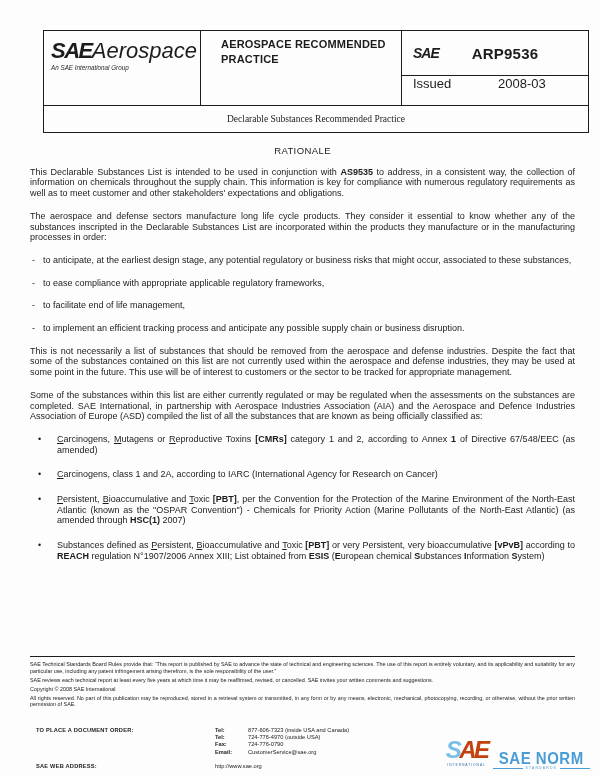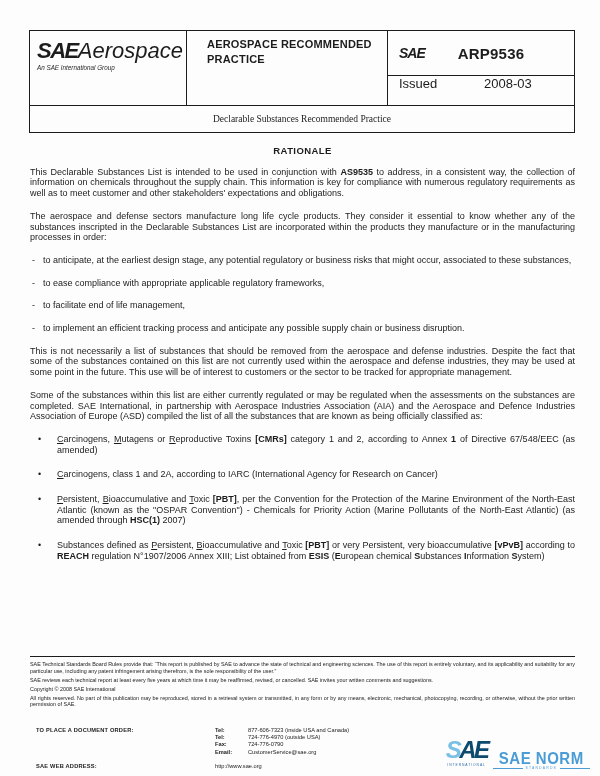--- a/index.html
+++ b/index.html
@@ -3,38 +3,38 @@
 <meta charset="utf-8">
 <style>
   html,body{margin:0;padding:0;}
   body{background:#e8e8e8;}
   .page{
     position:relative;width:600px;height:776px;background:#fdfdfd;
     color:#1c1c1c;font-family:"Liberation Sans",sans-serif;overflow:hidden;
     margin:0 auto;
   }
   
-  .header-box{position:absolute;left:29px;top:30px;width:546px;border:1.6px solid #1c1c1c;box-sizing:border-box;background:#fdfdfd;}
+  .header-box{position:absolute;left:43px;top:30px;width:546px;border:1.6px solid #1c1c1c;box-sizing:border-box;background:#fdfdfd;}
   .h-row1{display:flex;height:74px;}
   .cell-logo{width:157px;border-right:1.6px solid #1c1c1c;box-sizing:border-box;padding:9px 2px 0 7px;}
   .logo-line{font-size:22px;white-space:nowrap;line-height:1;}
   .logo-sae{font-weight:900;font-style:italic;letter-spacing:-1.5px;}
   .logo-brand{font-style:italic;font-weight:400;}
   .logo-tagline{font-size:6.3px;font-style:italic;margin-top:2px;color:#2a2a2a;}
   .cell-title{flex:1;border-right:1.6px solid #1c1c1c;box-sizing:border-box;padding:6px 8px 0 20px;font-size:11px;font-weight:bold;line-height:1.35;letter-spacing:.2px;}
   .cell-ref{width:186px;display:flex;flex-direction:column;box-sizing:border-box;}
   .ref-top{height:44px;display:flex;align-items:center;padding-left:11px;}
   .ref-sae{font-weight:900;font-style:italic;font-size:14px;letter-spacing:-1px;}
   .ref-num{font-weight:bold;font-size:15px;margin-left:33px;letter-spacing:.2px;}
   .ref-bottom{border-top:1.6px solid #1c1c1c;flex:1;display:flex;align-items:flex-start;font-size:13px;padding-left:11px;position:relative;}
   .ref-date{position:absolute;left:96px;}
   .h-row2{border-top:1.6px solid #1c1c1c;height:26px;display:flex;align-items:center;justify-content:center;font-size:9.5px;font-family:Liberation Serif, serif;}
   
   .body-text{position:absolute;left:30px;top:146px;width:545px;font-size:9px;line-height:10.7px;text-align:justify;}
-  .rationale{text-align:center;margin:0 0 10px 0;font-size:9.5px;letter-spacing:.4px;font-weight:bold;}
+  .rationale{text-align:center;margin:0 0 10px 0;font-size:9.5px;letter-spacing:.4px;}
   .body-text p{margin:0 0 12px 0;}
   .dash-item{display:flex;margin:0 0 12px 2px;}
   .dash-marker{width:11px;flex:none;}
   .dash-body{flex:1;text-align:justify;}
   .bullet-item{display:flex;margin:0 0 14px 8px;}
   .bullet-marker{width:19px;flex:none;font-size:9px;}
   .bullet-body{flex:1;text-align:justify;}
   
   .footer-rule{position:absolute;left:30px;top:656px;width:545px;border-top:1.8px solid #1c1c1c;}
   .footer-text{position:absolute;left:30px;top:661px;width:545px;font-size:5.4px;line-height:6.5px;color:#222;}
@@ -44,21 +44,21 @@
   .order-row{display:flex;}
   .order-col1{width:179px;font-weight:bold;letter-spacing:.2px;}
   .order-col2{width:33px;font-weight:bold;}
   .order-col3{}
   .order-web{margin-top:7px;}
   
   .norm-logo{position:absolute;right:10px;bottom:6px;display:flex;align-items:flex-start;gap:5px;}
   .norm-sae-wrap{text-align:center;}
   .norm-sae{font-size:24px;font-weight:900;font-style:italic;letter-spacing:-2.5px;line-height:1;}
   .norm-sae .lt{color:#79bfe6;}
-  .norm-sae .dk{color:#0c4a6e;}
+  .norm-sae .dk{color:#c2410c;}
   .norm-intl{font-size:3.4px;letter-spacing:.9px;color:#2e6fae;margin-top:1px;}
   .norm-name-wrap{padding-top:3px;text-align:center;margin-top:8px;}
   .norm-name{font-size:15px;font-weight:bold;color:#4a9cd6;letter-spacing:.5px;line-height:1;transform:scaleY(1.15);transform-origin:top;}
   .norm-tagline{font-size:3.4px;color:#4a9cd6;letter-spacing:1.2px;margin-top:2px;display:flex;align-items:center;gap:3px;justify-content:center;}
   .norm-tagline::before,.norm-tagline::after{content:"";display:block;width:30px;border-top:.8px solid #4a9cd6;}
   u{text-decoration:underline;}
 </style>
 </head>
 <body>
 

